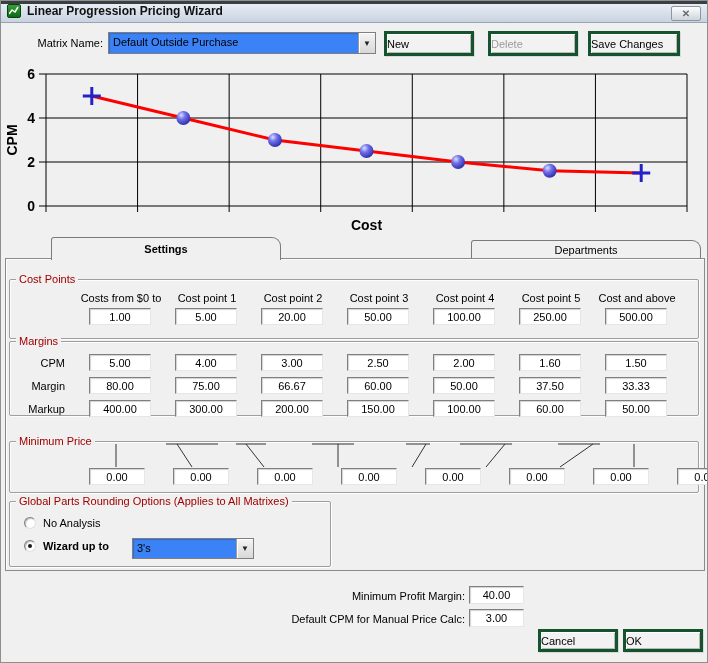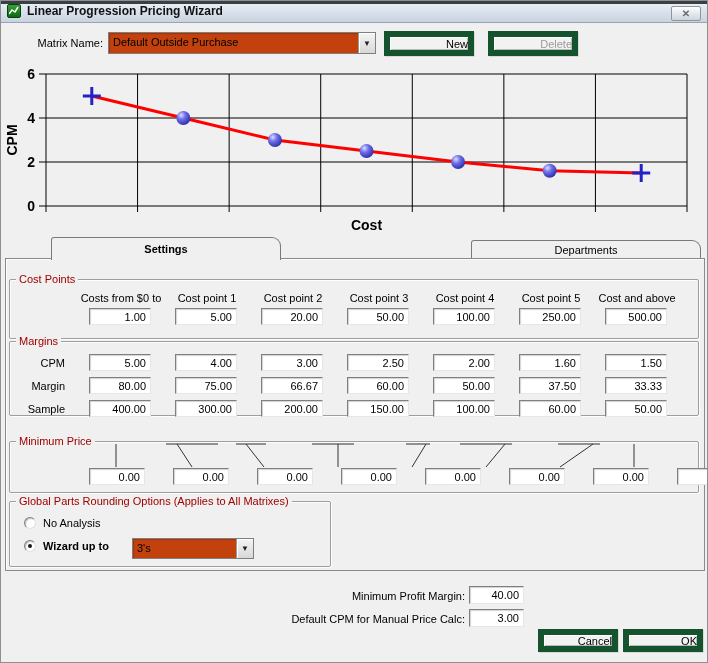--- a/index.html
+++ b/index.html
@@ -10,32 +10,32 @@
   #top-edge{position:absolute;left:0;top:0;width:708px;height:3px;background:#3a3f44;}
   #titlebar{position:absolute;left:0;top:3px;width:708px;height:19px;
     background:linear-gradient(#e7edf5,#c9d3e0);border-bottom:1px solid #98a4b2;display:flex;align-items:flex-start;}
   #app-icon{width:14px;height:14px;margin-left:6px;background:linear-gradient(#38a038,#0b6a15);
     border:1px solid #09420c;border-radius:2px;display:flex;align-items:center;justify-content:center;}
   #title-text{margin-left:6px;font-size:12px;font-weight:bold;color:#111;}
   #close-btn{position:absolute;right:8px;top:2px;width:30px;height:15px;border:1px solid #8e979f;border-radius:2px;
     background:linear-gradient(#fdfdfd,#cfd5dc);display:flex;align-items:center;justify-content:center;
     font-size:10px;font-weight:bold;color:#636b73;}
   
-  .btn{background:#f2f2f2;border:6px solid #14532d;
+  .btn{background:#f2f2f2;border:3px solid #14532d;
     box-shadow:inset 1px 1px 0 #ffffff,inset -1px -1px 0 #b9b9b9,1px 1px 0 #d9d9d9;
-    display:flex;align-items:center;justify-content:flex-end;font-size:11px;color:#000;cursor:default;}
+    display:flex;align-items:center;justify-content:flex-start;font-size:11px;color:#000;cursor:default;}
   .btn.disabled{color:#9b9b9b;}
   .sunken,input.sunken{background:#fff;border:1px solid;border-color:#7f7f7f #e6e6e6 #e6e6e6 #7f7f7f;
     box-shadow:inset 1px 1px 1px rgba(0,0,0,.18);}
-  input.sunken{font-size:11px;text-align:right;padding:0 4px;outline:none;}
+  input.sunken{font-size:11px;text-align:center;padding:0 4px;outline:none;}
   .lbl{font-size:11px;color:#000;}
   .group{position:absolute;border:1px solid #9e9e9e;box-shadow:inset 1px 1px 0 #fdfdfd,1px 1px 0 #fdfdfd;border-radius:2px;}
   .group>.gtitle{position:absolute;top:-7px;left:6px;background:#f0f0f0;padding:0 3px;font-size:11px;color:#a00000;}
   
-  .combo{display:flex;background:#c2410c;border:1px solid;border-color:#7f7f7f #7f7f7f #7f7f7f #7f7f7f;
+  .combo{display:flex;background:#3b82f6;border:1px solid;border-color:#7f7f7f #7f7f7f #7f7f7f #7f7f7f;
     box-shadow:inset 1px 1px 1px rgba(0,0,0,.18);}
   .combo .cval{flex:1;font-size:11px;padding:3px 4px 0 4px;white-space:nowrap;overflow:hidden;}
   .combo .cbtn{width:17px;background:linear-gradient(#f4f4f4,#d8d8d8);border-left:1px solid #9a9a9a;
     box-shadow:inset 1px 1px 0 #fff;display:flex;align-items:center;justify-content:center;font-size:8px;color:#222;}
   
   .tab{position:absolute;background:#f0f0f0;border:1px solid #7a7a7a;border-bottom:none;border-radius:3px 9px 0 0;
     display:flex;align-items:center;justify-content:center;font-size:11px;}
   .tab.active{font-weight:bold;z-index:3;margin-left:43px;}
   #panel{position:absolute;left:4px;top:257px;width:700px;height:313px;border:1px solid #8a8a8a;
     box-shadow:inset 1px 1px 0 #fdfdfd;background:#f0f0f0;z-index:1;}
@@ -77,20 +77,23 @@
     <div class="cval">Default Outside Purchase</div>
     <div class="cbtn">
       <span>▼</span>
     </div>
   </div>
   <div class="abs btn" style="left:383px;top:30px;width:90px;height:25px;">
     <span>New</span>
   </div>
   <div class="abs btn disabled" style="left:487px;top:30px;width:90px;height:25px;">
     <span>Delete</span>
+  </div>
+  <div class="abs btn" style="left:587px;top:30px;width:92px;height:25px;">
+    <span>Save Changes</span>
   </div>
 
   <svg id="chart-svg" class="abs" style="left:0;top:62px;" width="708" height="172">
     <defs>
       <radialGradient id="sphereGrad" cx="35%" cy="30%" r="75%">
         <stop offset="0%" stop-color="#dcdffb"></stop>
         <stop offset="40%" stop-color="#7070ea"></stop>
         <stop offset="100%" stop-color="#2a2aa8"></stop>
       </radialGradient>
     </defs>
@@ -183,21 +186,21 @@
         <div class="rl">Margin</div>
         <input class="sunken fld" value="80.00" style="">
         <input class="sunken fld" value="75.00" style="">
         <input class="sunken fld" value="66.67" style="">
         <input class="sunken fld" value="60.00" style="">
         <input class="sunken fld" value="50.00" style="">
         <input class="sunken fld" value="37.50" style="">
         <input class="sunken fld" value="33.33" style="">
       </div>
       <div class="mrow" style="margin-bottom:0;">
-        <div class="rl">Sample</div>
+        <div class="rl">Markup</div>
         <input class="sunken fld" value="400.00" style="">
         <input class="sunken fld" value="300.00" style="">
         <input class="sunken fld" value="200.00" style="">
         <input class="sunken fld" value="150.00" style="">
         <input class="sunken fld" value="100.00" style="">
         <input class="sunken fld" value="60.00" style="">
         <input class="sunken fld" value="50.00" style="">
       </div>
     </div>
   </div>

